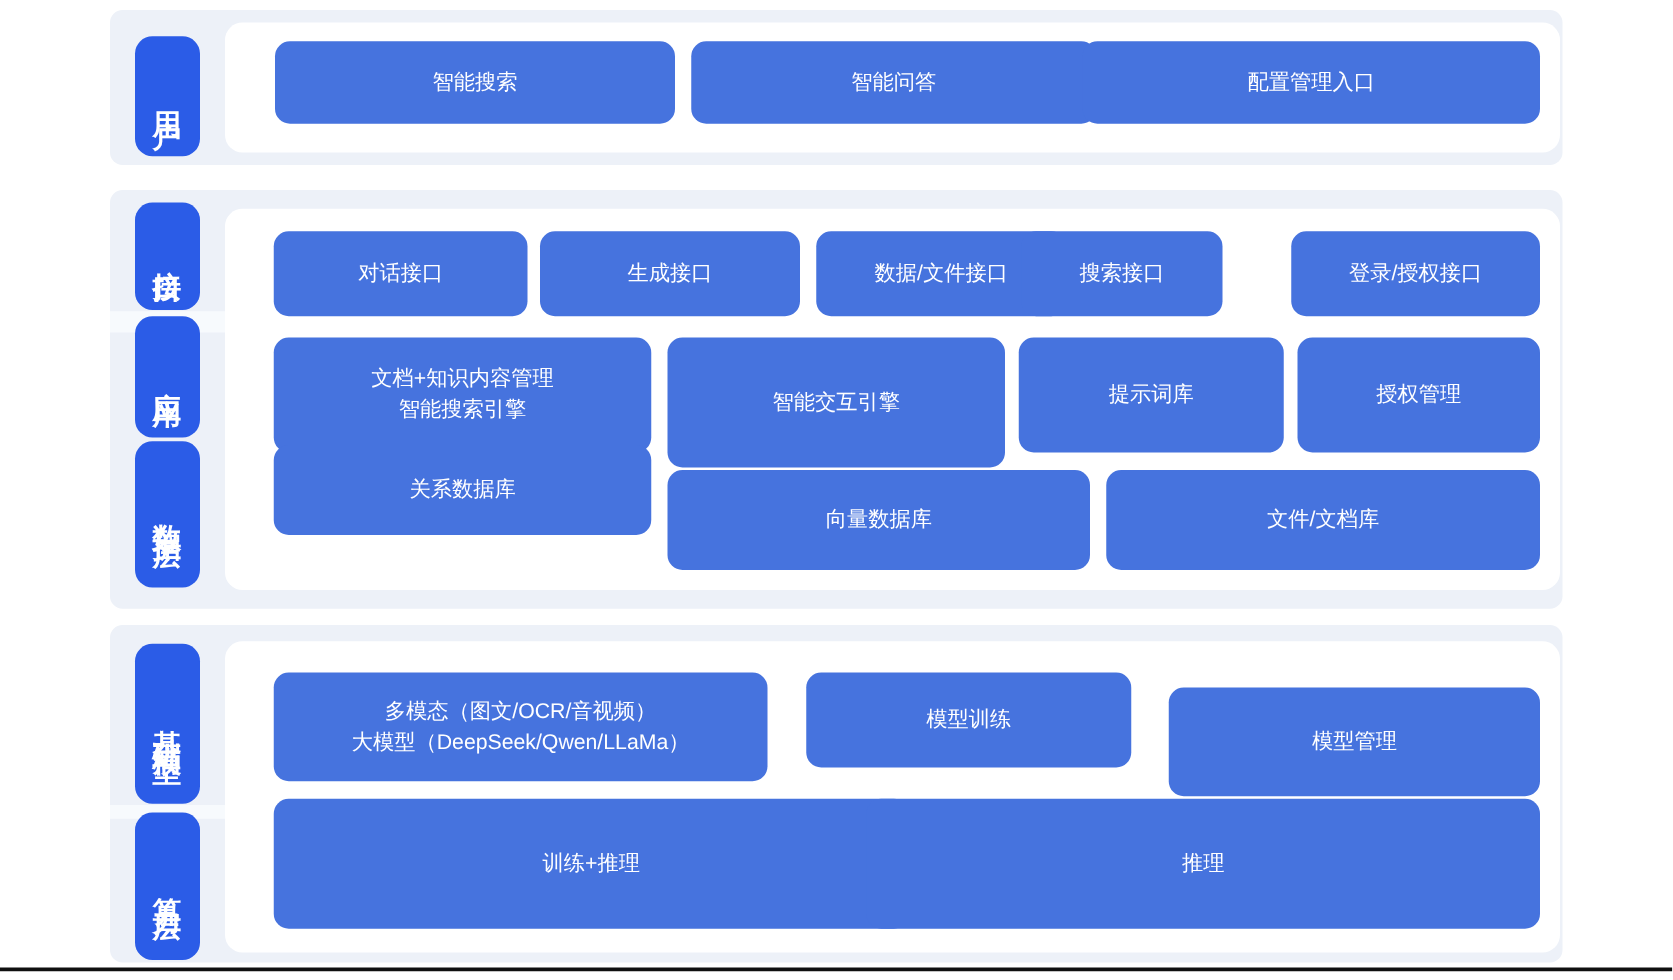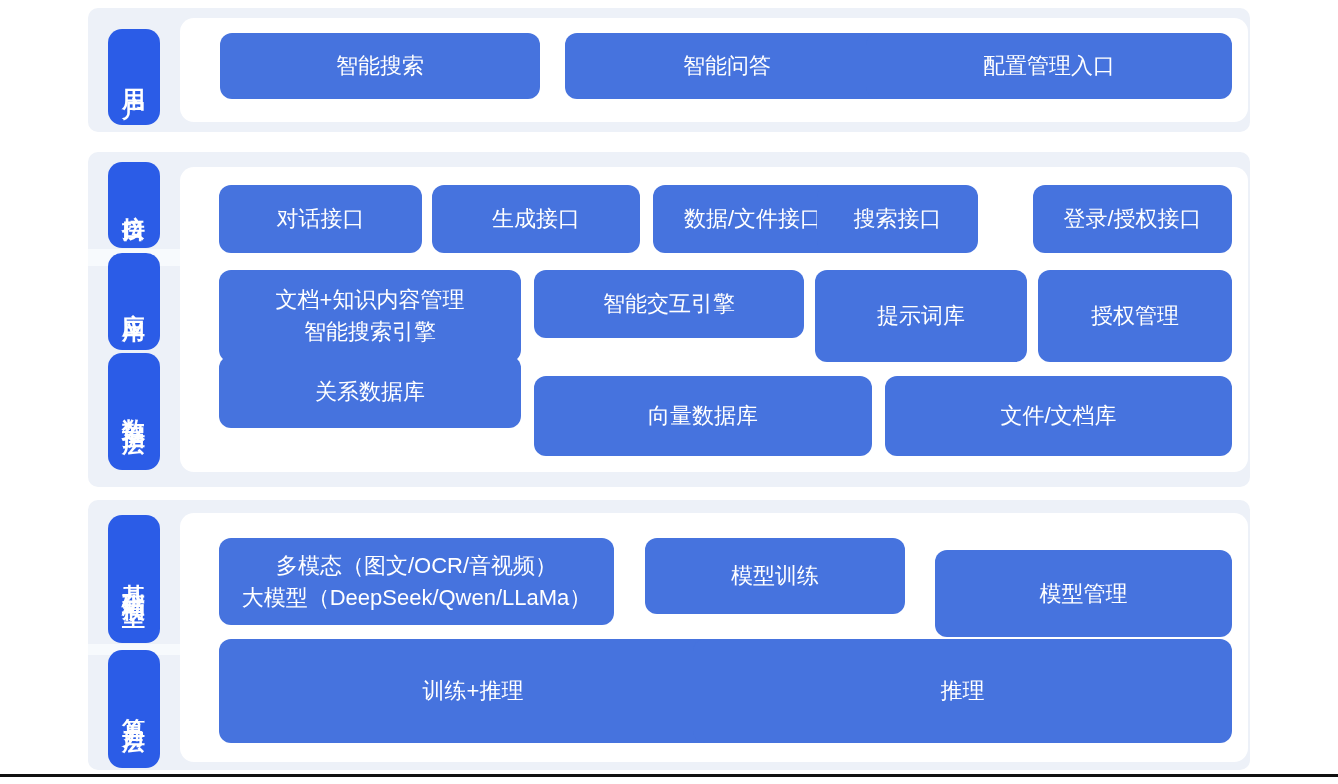--- a/index.html
+++ b/index.html
@@ -28,40 +28,40 @@
     display:flex;align-items:center;justify-content:center;
   }
   .pill span{
     writing-mode:vertical-rl;text-orientation:upright;
     color:#ffffff;font-size:23px;font-weight:700;
     letter-spacing:7px;line-height:52px;
   }
   .box{
     position:absolute;background:#4673de;border-radius:12px;z-index:4;
     display:flex;align-items:center;justify-content:center;text-align:center;
-    color:#ffffff;font-size:22px;font-weight:500;
+    color:#ffffff;font-size:17px;font-weight:500;
     white-space:pre-line;line-height:1.45;
   }
   .bottom-rule{
     position:absolute;left:0;top:774px;width:1338px;height:3px;
     background:#101010;z-index:5;
   }
 </style>
 </head>
 <body>
 
 <div class="canvas">
 
   <div class="band" style="top:8px;height:124px"></div>
   <div class="panel" style="top:18px;height:104px"></div>
   <div class="pill" style="top:29px;height:96px">
     <span>用户</span>
   </div>
   <div class="box" style="left:220px;top:33px;width:320px;height:66px">智能搜索</div>
-  <div class="box" style="left:565px;top:33px;width:324px;height:66px">智能问答</div>
+  <div class="box" style="left:553px;top:33px;width:324px;height:66px">智能问答</div>
   <div class="box" style="left:866px;top:33px;width:366px;height:66px">配置管理入口</div>
 
   <div class="band" style="top:152px;height:335px"></div>
   <div class="band-divider" style="top:249px;height:17px"></div>
   <div class="panel" style="top:167px;height:305px"></div>
   <div class="pill" style="top:162px;height:86px">
     <span>接口</span>
   </div>
   <div class="pill" style="top:253px;height:97px">
     <span>应用</span>
@@ -71,21 +71,21 @@
   </div>
 
   <div class="box" style="left:219px;top:185px;width:203px;height:68px">对话接口</div>
   <div class="box" style="left:432px;top:185px;width:208px;height:68px">生成接口</div>
   <div class="box" style="left:653px;top:185px;width:200px;height:68px">数据/文件接口</div>
   <div class="box" style="left:817px;top:185px;width:161px;height:68px">搜索接口</div>
   <div class="box" style="left:1033px;top:185px;width:199px;height:68px">登录/授权接口</div>
 
   <div class="box" style="left:219px;top:270px;width:302px;height:92px">文档+知识内容管理
 智能搜索引擎</div>
-  <div class="box" style="left:534px;top:270px;width:270px;height:68px">智能交互引擎</div>
+  <div class="box" style="left:534px;top:270px;width:270px;height:104px">智能交互引擎</div>
   <div class="box" style="left:815px;top:270px;width:212px;height:92px">提示词库</div>
   <div class="box" style="left:1038px;top:270px;width:194px;height:92px">授权管理</div>
 
   <div class="box" style="left:219px;top:356px;width:302px;height:72px">关系数据库</div>
   <div class="box" style="left:534px;top:376px;width:338px;height:80px">向量数据库</div>
   <div class="box" style="left:885px;top:376px;width:347px;height:80px">文件/文档库</div>
 
   <div class="band" style="top:500px;height:270px"></div>
   <div class="band-divider" style="top:644px;height:11px"></div>
   <div class="panel" style="top:513px;height:249px"></div>

